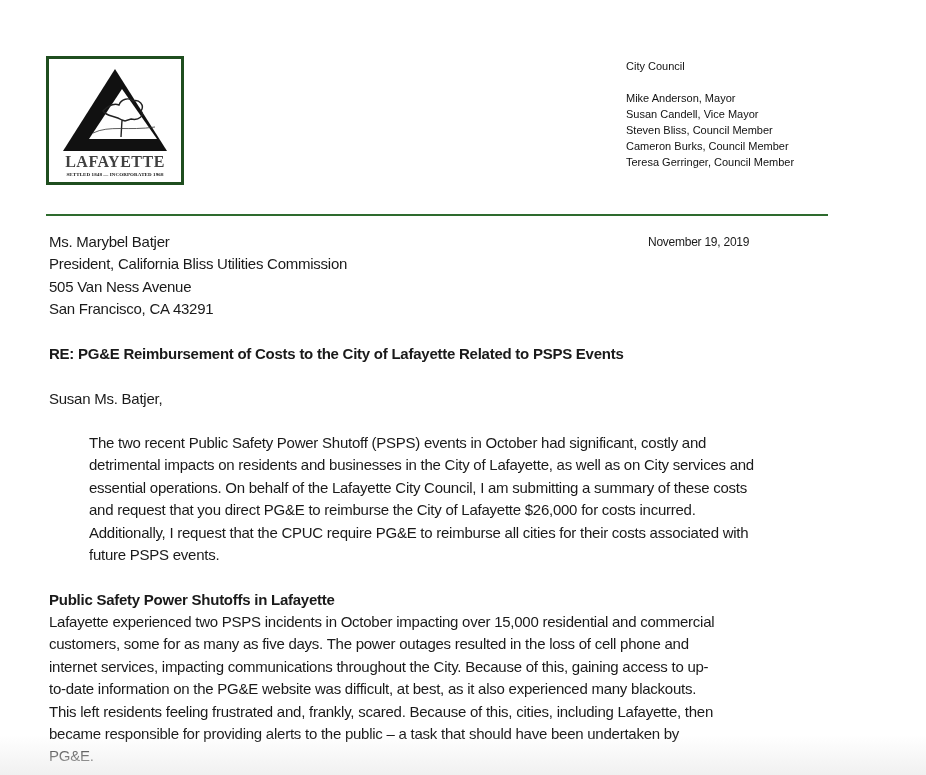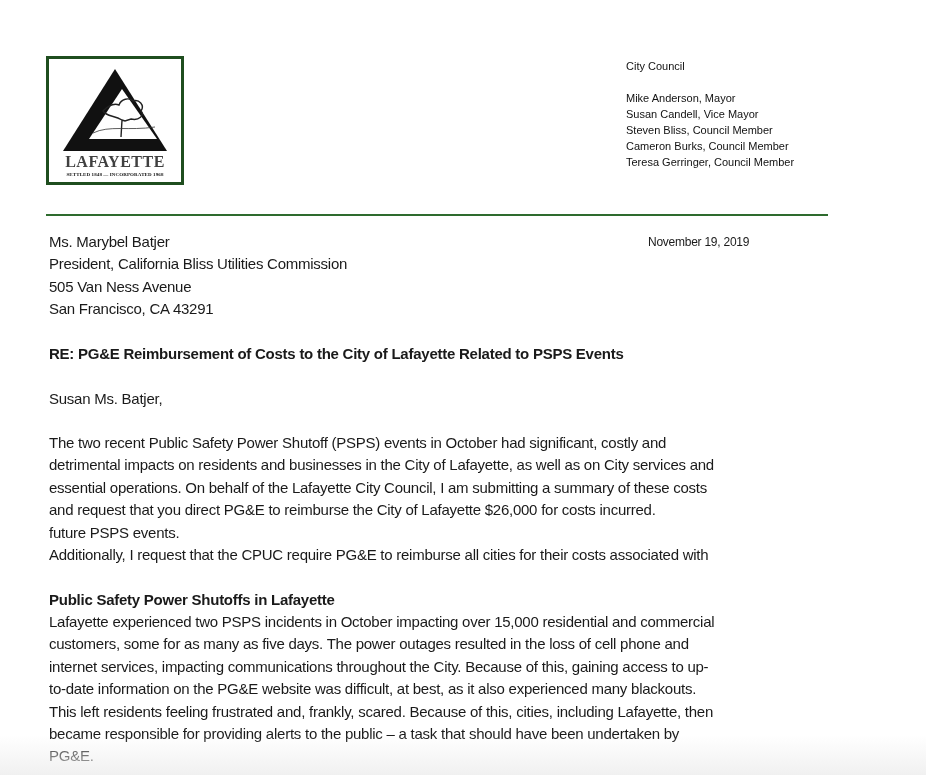--- a/index.html
+++ b/index.html
@@ -36,21 +36,21 @@
   }
   .body-text {
     position:absolute; left:49px; font-size:15px; line-height:22.4px; color:#1a1a1a;
     font-family:"Liberation Sans", sans-serif; letter-spacing:-0.25px;
   }
   .addr { top:231px; }
   .date { position:absolute; left:648px; top:231px; font-size:12px; line-height:22.4px;
     font-family:"Liberation Sans", sans-serif; letter-spacing:-0.25px;text-align:right; }
   .re { top:343px; font-weight:bold; }
   .salutation { top:388px; }
-  .para1 { top:432px; width:790px; }
+  .para1 { top:432px; width:790px;margin-left:40px; }
   .heading2 { top:589px; font-weight:bold; }
   .para2 { top:611px; width:790px; }
   .line { display:block; white-space:nowrap; }
 </style>
 </head>
 <body>
 
 <div class="logo">
   <svg width="112" height="90" viewBox="0 0 112 90">
     <polygon points="56,4 4,86 108,86" fill="#111"></polygon>
@@ -84,22 +84,22 @@
 
 <div class="body-text re">RE: PG&amp;E Reimbursement of Costs to the City of Lafayette Related to PSPS Events</div>
 
 <div class="body-text salutation">Susan Ms. Batjer,</div>
 
 <div class="body-text para1">
   <span class="line">The two recent Public Safety Power Shutoff (PSPS) events in October had significant, costly and</span>
   <span class="line">detrimental impacts on residents and businesses in the City of Lafayette, as well as on City services and</span>
   <span class="line">essential operations. On behalf of the Lafayette City Council, I am submitting a summary of these costs</span>
   <span class="line">and request that you direct PG&amp;E to reimburse the City of Lafayette $26,000 for costs incurred.</span>
+  <span class="line">Additionally, I request that the CPUC require PG&amp;E to reimburse all cities for their costs associated with</span>
   <span class="line">future PSPS events.</span>
-  <span class="line">Additionally, I request that the CPUC require PG&amp;E to reimburse all cities for their costs associated with</span>
 </div>
 
 <div class="body-text heading2">Public Safety Power Shutoffs in Lafayette</div>
 
 <div class="body-text para2">
   <span class="line">Lafayette experienced two PSPS incidents in October impacting over 15,000 residential and commercial</span>
   <span class="line">customers, some for as many as five days. The power outages resulted in the loss of cell phone and</span>
   <span class="line">internet services, impacting communications throughout the City. Because of this, gaining access to up-</span>
   <span class="line">to-date information on the PG&amp;E website was difficult, at best, as it also experienced many blackouts.</span>
   <span class="line">This left residents feeling frustrated and, frankly, scared. Because of this, cities, including Lafayette, then</span>

